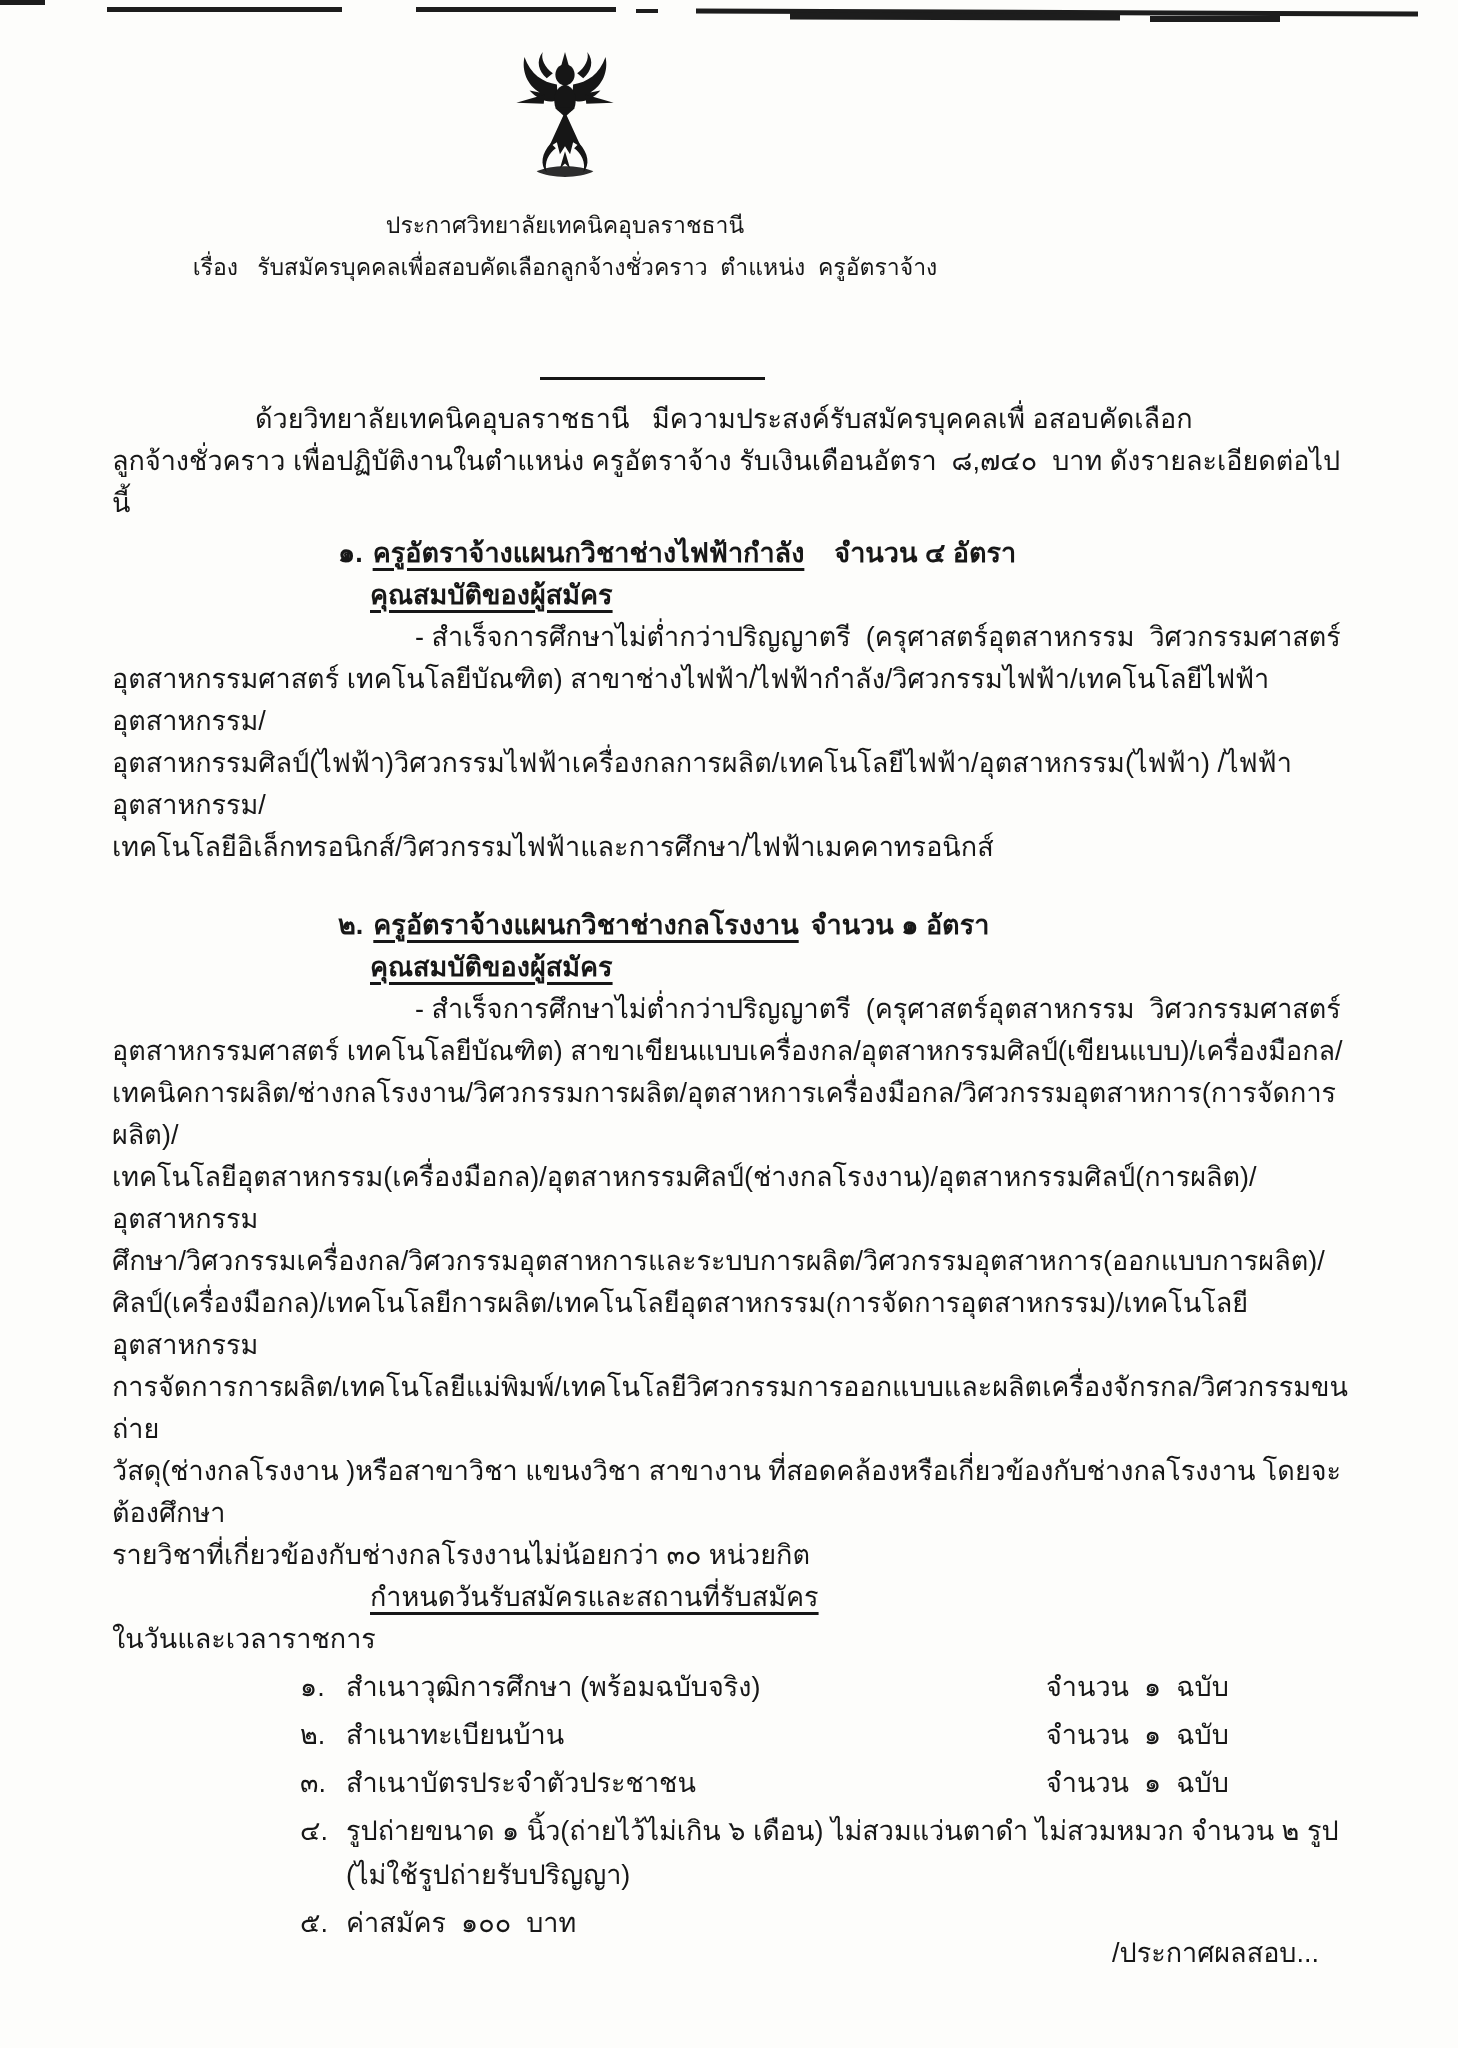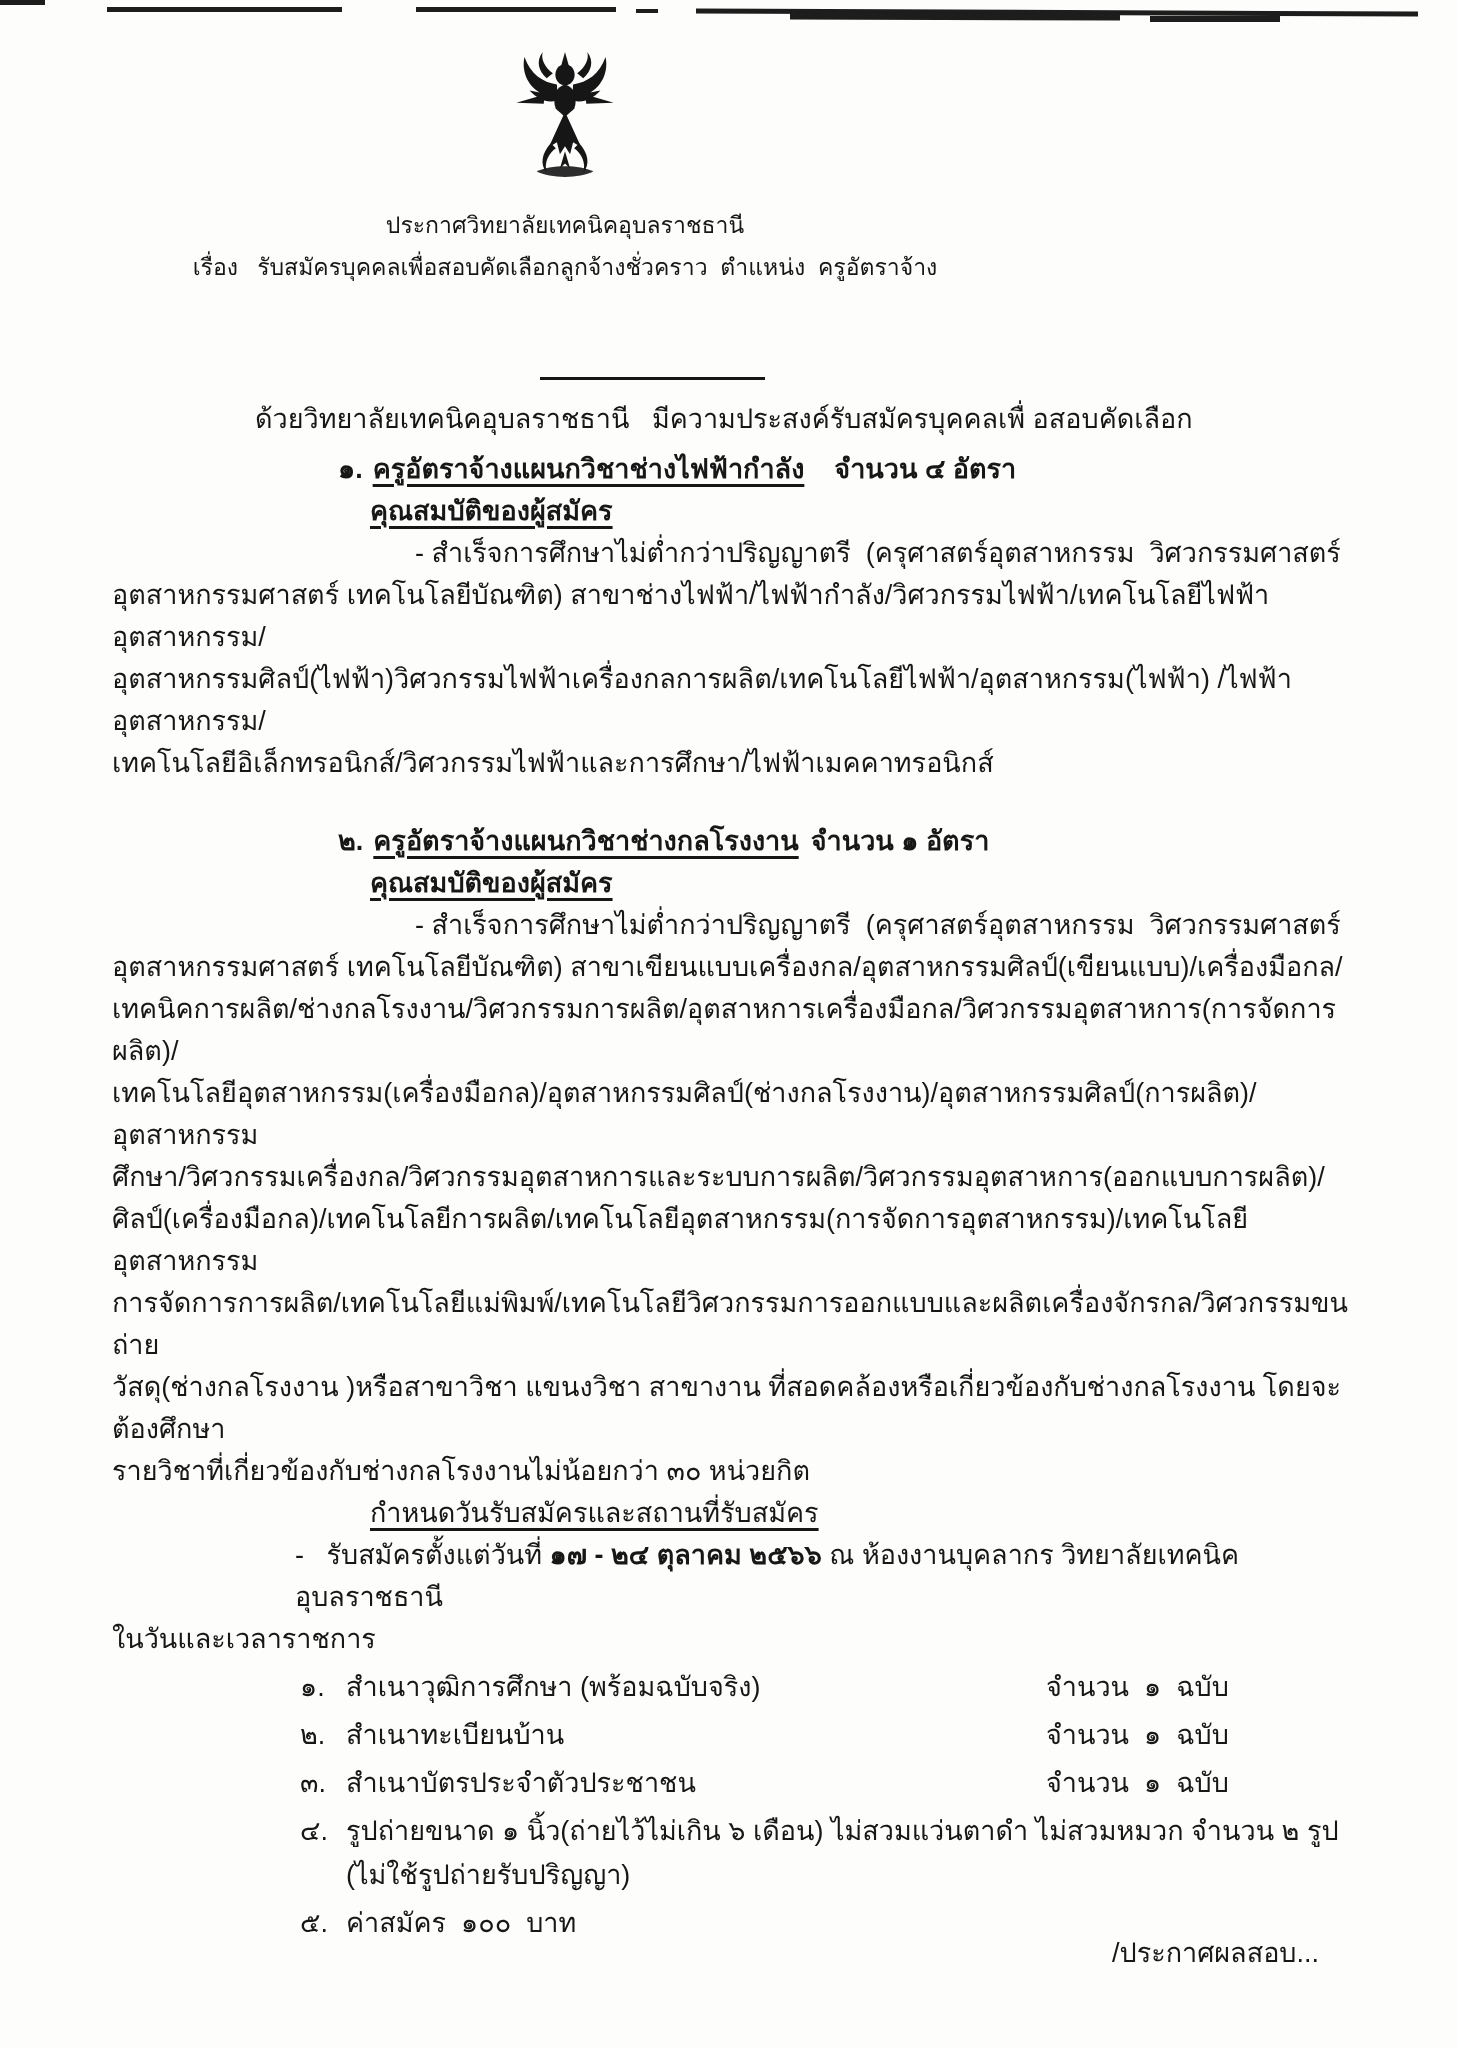--- a/index.html
+++ b/index.html
@@ -74,20 +74,21 @@
   </svg>
   <div class="title" data-bind="header.title_line1">ประกาศวิทยาลัยเทคนิคอุบลราชธานี</div>
   <div class="title" data-bind="header.title_line2">เรื่อง   รับสมัครบุคคลเพื่อสอบคัดเลือกลูกจ้างชั่วคราว  ตำแหน่ง  ครูอัตราจ้าง</div>
 </div>
 
 <div class="divider"></div>
 
 <div class="content">
 
   <div class="line ind-intro" data-bind="intro.line1">ด้วยวิทยาลัยเทคนิคอุบลราชธานี   มีความประสงค์รับสมัครบุคคลเพื่ อสอบคัดเลือก</div>
+  <div class="line" data-bind="intro.line2">ลูกจ้างชั่วคราว เพื่อปฏิบัติงานในตำแหน่ง ครูอัตราจ้าง รับเงินเดือนอัตรา  ๘,๗๔๐  บาท ดังรายละเอียดต่อไปนี้</div>
 
   <div class="sec-heading"><span class="num" data-bind="position1.number">๑.</span><span class="u" data-bind="position1.title">ครูอัตราจ้างแผนกวิชาช่างไฟฟ้ากำลัง</span><span class="gap-wide"></span><span data-bind="position1.count">จำนวน ๔ อัตรา</span></div>
   <div class="sub-heading u" data-bind="position1.qual_heading">คุณสมบัติของผู้สมัคร</div>
   <div class="line ind-para" data-bind="position1.qual_lines.0">- สำเร็จการศึกษาไม่ต่ำกว่าปริญญาตรี  (ครุศาสตร์อุตสาหกรรม  วิศวกรรมศาสตร์</div>
   <div class="line" data-bind="position1.qual_lines.1">อุตสาหกรรมศาสตร์ เทคโนโลยีบัณฑิต) สาขาช่างไฟฟ้า/ไฟฟ้ากำลัง/วิศวกรรมไฟฟ้า/เทคโนโลยีไฟฟ้าอุตสาหกรรม/</div>
   <div class="line" data-bind="position1.qual_lines.2">อุตสาหกรรมศิลป์(ไฟฟ้า)วิศวกรรมไฟฟ้าเครื่องกลการผลิต/เทคโนโลยีไฟฟ้า/อุตสาหกรรม(ไฟฟ้า) /ไฟฟ้าอุตสาหกรรม/</div>
   <div class="line" data-bind="position1.qual_lines.3">เทคโนโลยีอิเล็กทรอนิกส์/วิศวกรรมไฟฟ้าและการศึกษา/ไฟฟ้าเมคคาทรอนิกส์</div>
 
   <div class="sec-heading sec2"><span class="num" data-bind="position2.number">๒.</span><span class="u" data-bind="position2.title">ครูอัตราจ้างแผนกวิชาช่างกลโรงงาน</span><span class="gap-narrow"></span><span data-bind="position2.count">จำนวน ๑ อัตรา</span></div>
   <div class="sub-heading u" data-bind="position2.qual_heading">คุณสมบัติของผู้สมัคร</div>
@@ -95,21 +96,20 @@
   <div class="line" data-bind="position2.qual_lines.1">อุตสาหกรรมศาสตร์ เทคโนโลยีบัณฑิต) สาขาเขียนแบบเครื่องกล/อุตสาหกรรมศิลป์(เขียนแบบ)/เครื่องมือกล/</div>
   <div class="line" data-bind="position2.qual_lines.2">เทคนิคการผลิต/ช่างกลโรงงาน/วิศวกรรมการผลิต/อุตสาหการเครื่องมือกล/วิศวกรรมอุตสาหการ(การจัดการผลิต)/</div>
   <div class="line" data-bind="position2.qual_lines.3">เทคโนโลยีอุตสาหกรรม(เครื่องมือกล)/อุตสาหกรรมศิลป์(ช่างกลโรงงาน)/อุตสาหกรรมศิลป์(การผลิต)/อุตสาหกรรม</div>
   <div class="line" data-bind="position2.qual_lines.5">ศึกษา/วิศวกรรมเครื่องกล/วิศวกรรมอุตสาหการและระบบการผลิต/วิศวกรรมอุตสาหการ(ออกแบบการผลิต)/</div>
   <div class="line" data-bind="position2.qual_lines.4">ศิลป์(เครื่องมือกล)/เทคโนโลยีการผลิต/เทคโนโลยีอุตสาหกรรม(การจัดการอุตสาหกรรม)/เทคโนโลยีอุตสาหกรรม</div>
   <div class="line" data-bind="position2.qual_lines.6">การจัดการการผลิต/เทคโนโลยีแม่พิมพ์/เทคโนโลยีวิศวกรรมการออกแบบและผลิตเครื่องจักรกล/วิศวกรรมขนถ่าย</div>
   <div class="line" data-bind="position2.qual_lines.7">วัสดุ(ช่างกลโรงงาน )หรือสาขาวิชา แขนงวิชา สาขางาน ที่สอดคล้องหรือเกี่ยวข้องกับช่างกลโรงงาน โดยจะต้องศึกษา</div>
   <div class="line" data-bind="position2.qual_lines.8">รายวิชาที่เกี่ยวข้องกับช่างกลโรงงานไม่น้อยกว่า ๓๐ หน่วยกิต</div>
 
   <div class="sched-heading u" data-bind="schedule.heading">กำหนดวันรับสมัครและสถานที่รับสมัคร</div>
-  <div class="line sched-line1"><span data-bind="schedule.line1_prefix">-   รับสมัครตั้งแต่วันที่ </span><span class="bold" data-bind="schedule.line1_dates">๑๗ - ๒๔ ตุลาคม ๒๕๖๖</span><span data-bind="schedule.line1_suffix"> ณ ห้องงานบุคลากร วิทยาลัยเทคนิคอุบลราชธานี</span></div>
   <div class="line" data-bind="schedule.line2">ในวันและเวลาราชการ</div>
 
 
   <div class="ev-row"><span class="ev-no" data-bind="evidence.items.0.no">๑.</span><span data-bind="evidence.items.0.text">สำเนาวุฒิการศึกษา (พร้อมฉบับจริง)</span><span class="ev-count" data-bind="evidence.items.0.count">จำนวน  ๑  ฉบับ</span></div>
   <div class="ev-row"><span class="ev-no" data-bind="evidence.items.1.no">๒.</span><span data-bind="evidence.items.1.text">สำเนาทะเบียนบ้าน</span><span class="ev-count" data-bind="evidence.items.1.count">จำนวน  ๑  ฉบับ</span></div>
   <div class="ev-row"><span class="ev-no" data-bind="evidence.items.2.no">๓.</span><span data-bind="evidence.items.2.text">สำเนาบัตรประจำตัวประชาชน</span><span class="ev-count" data-bind="evidence.items.2.count">จำนวน  ๑  ฉบับ</span></div>
   <div class="ev-row"><span class="ev-no" data-bind="evidence.items.3.no">๔.</span><span data-bind="evidence.items.3.text">รูปถ่ายขนาด ๑ นิ้ว(ถ่ายไว้ไม่เกิน ๖ เดือน) ไม่สวมแว่นตาดำ ไม่สวมหมวก จำนวน ๒ รูป</span></div>
   <div class="ev-note" data-bind="evidence.items.3.note">(ไม่ใช้รูปถ่ายรับปริญญา)</div>
   <div class="ev-row"><span class="ev-no" data-bind="evidence.items.4.no">๕.</span><span data-bind="evidence.items.4.text">ค่าสมัคร  ๑๐๐  บาท</span></div>
 

